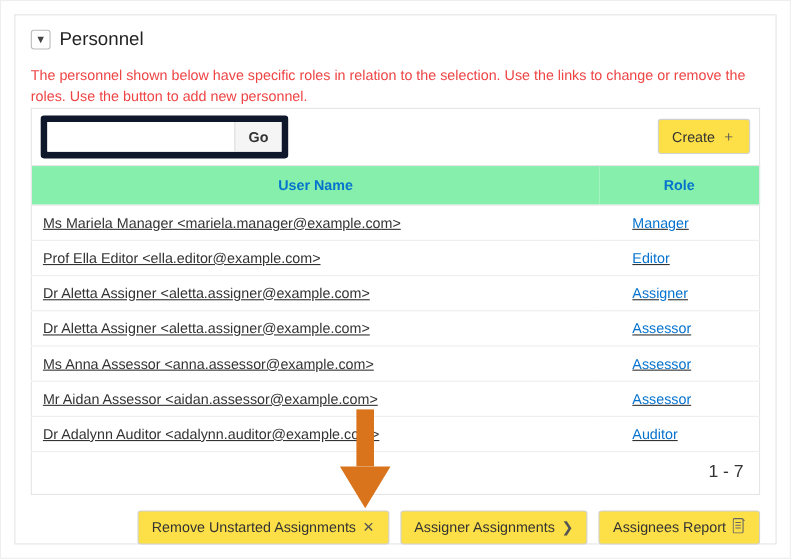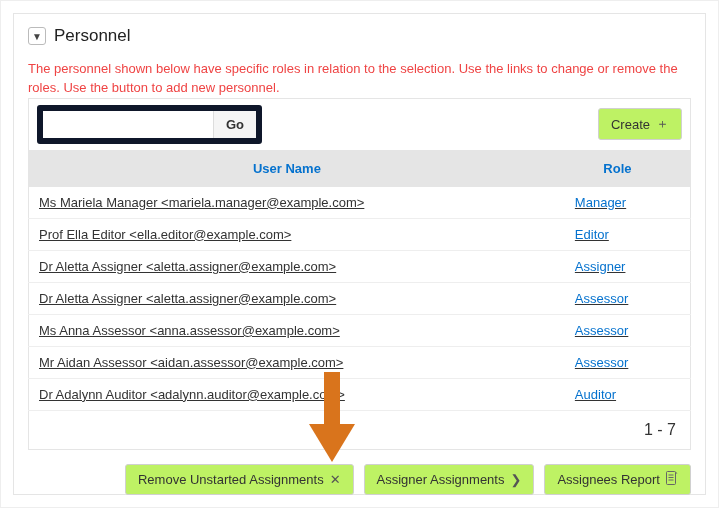--- a/index.html
+++ b/index.html
@@ -70,21 +70,21 @@
     padding: 6px 10px;
     font-size: 13px;
     width: 170px;
   }
   .btn {
     display: inline-flex;
     align-items: center;
     gap: 6px;
     padding: 6px 12px;
     border: 1px solid #d0d0d0;
-    background: #bef264;
+    background: #fde047;
     border-radius: 3px;
     font-size: 13px;
     color: #333;
     cursor: pointer;
   }
   .btn .ic { font-size: 13px; color:#555; }
   .btn-go {
     border: none;
     border-left: 1px solid #ddd;
     border-radius: 0;
@@ -96,21 +96,21 @@
     border-collapse: collapse;
     border: 1px solid #e5e5e5;
   }
   th {
     font-size: 13px;
     font-weight: 700;
     color: #0572ce;
     text-align: center;
     padding: 10px 10px;
     border-bottom: 1px solid #e5e5e5;
-    background: #e5e5e5;
+    background: #86efac;
     cursor: pointer;
   }
   td {
     font-size: 13px;
     padding: 8px 10px;
     border-bottom: 1px solid #eee;
     color: #333;
     text-decoration: underline;
   }
   td.role a {

